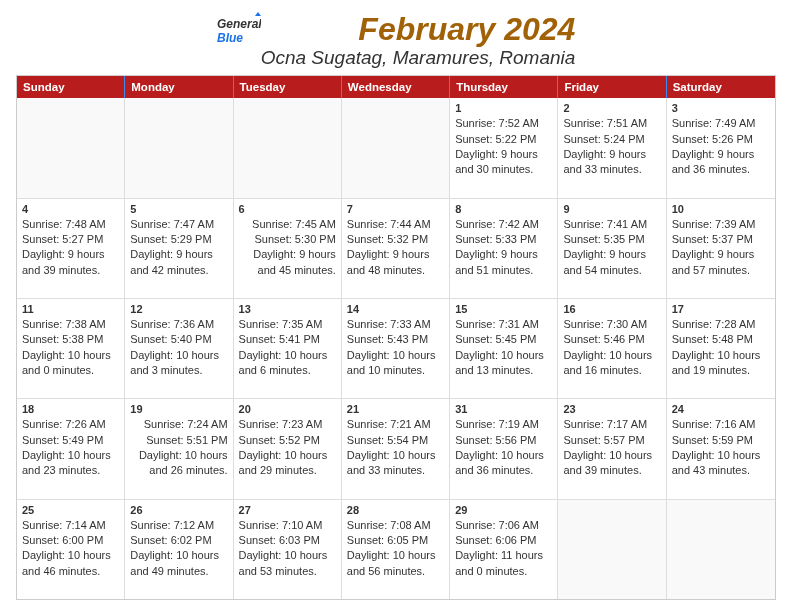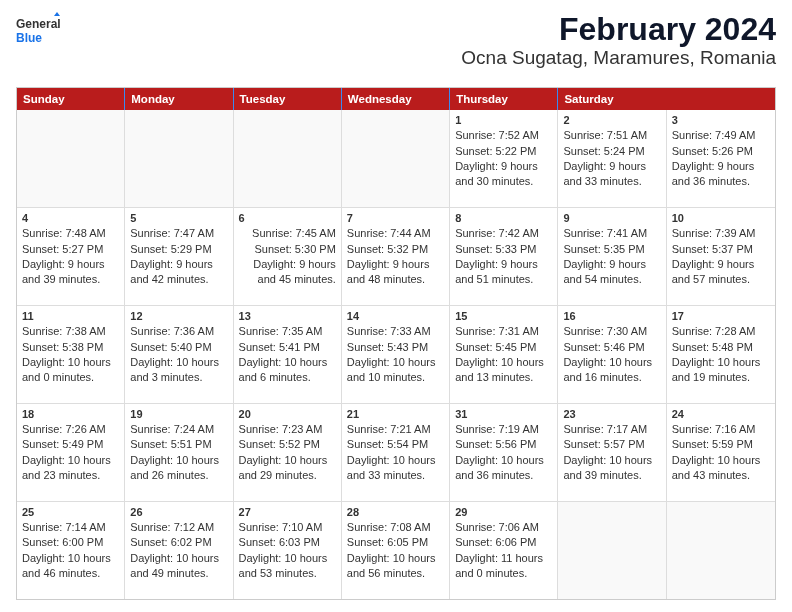--- a/index.html
+++ b/index.html
@@ -13,35 +13,36 @@
     .page {
       width: 792px;
       height: 612px;
       padding: 12px 16px;
       display: flex;
       flex-direction: column;
     }
     .header {
       display: flex;
       align-items: flex-start;
-      justify-content: space-between;
-      margin-bottom: 18px;
+      justify-content: center;
+      margin-bottom: 6px;
+      font-style: italic;
     }
     .logo {
       display: flex;
       align-items: center;
       gap: 4px;
     }
     .title-block {
       text-align: right;
     }
     .main-title {
       font-size: 32px;
       font-weight: bold;
-      color: #0f172a;
+      color: #a16207;
       line-height: 1.1;
     }
     .subtitle {
       font-size: 19px;
       color: #333;
       font-weight: normal;
     }
     .calendar {
       flex: 1;
       display: flex;
@@ -116,20 +117,21 @@
     </div>
   </div>
 
   <div class="calendar">
     <div class="cal-header-row">
     <div class="cal-header-cell">Sunday</div>
         <div class="cal-header-cell">Monday</div>
         <div class="cal-header-cell">Tuesday</div>
         <div class="cal-header-cell">Wednesday</div>
         <div class="cal-header-cell">Thursday</div>
+        <div class="cal-header-cell">Friday</div>
         <div class="cal-header-cell">Saturday</div>
       </div>
     <div class="cal-body">
     <div class="cal-row">
           <div class="cal-cell empty"></div>
           <div class="cal-cell empty"></div>
           <div class="cal-cell empty"></div>
           <div class="cal-cell empty"></div>
           <div class="cal-cell">
             <span class="day-num">1</span>
@@ -258,21 +260,21 @@
         <div class="cal-row">
           <div class="cal-cell">
             <span class="day-num">18</span>
             <div class="cell-text" style="white-space: pre-wrap;">Sunrise: 7:26 AM
 Sunset: 5:49 PM
 Daylight: 10 hours
 and 23 minutes.</div>
           </div>
           <div class="cal-cell">
             <span class="day-num">19</span>
-            <div class="cell-text" style="white-space: pre-wrap;">Sunrise: 7:24 AM
+            <div class="cell-text" style="white-space: pre-wrap; text-align: right;">Sunrise: 7:24 AM
 Sunset: 5:51 PM
 Daylight: 10 hours
 and 26 minutes.</div>
           </div>
           <div class="cal-cell">
             <span class="day-num">20</span>
             <div class="cell-text" style="white-space: pre-wrap;">Sunrise: 7:23 AM
 Sunset: 5:52 PM
 Daylight: 10 hours
 and 29 minutes.</div>

